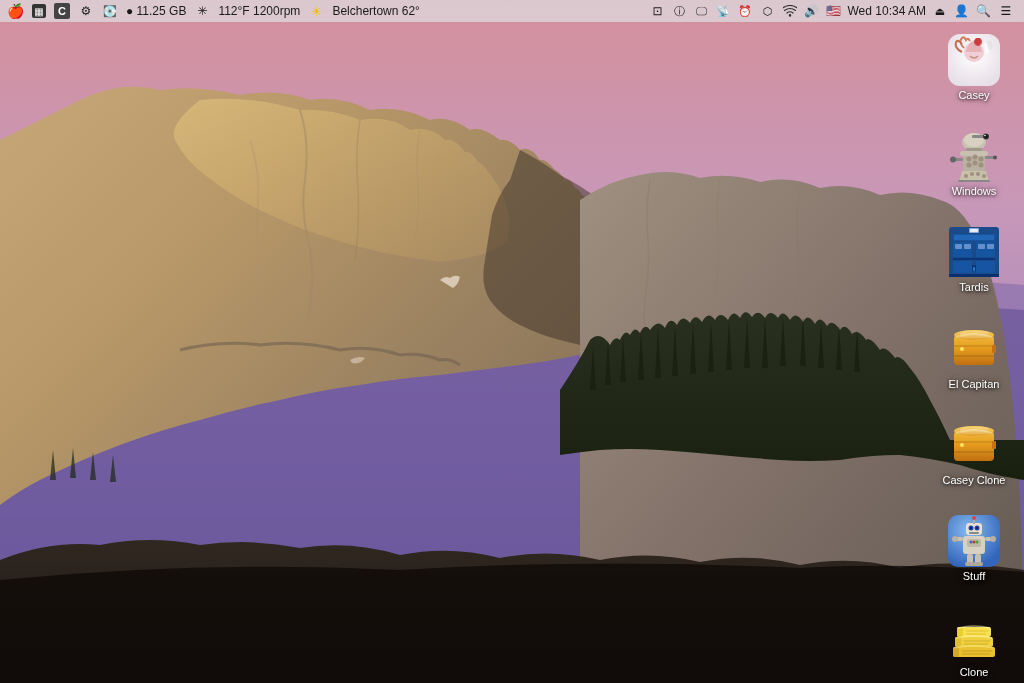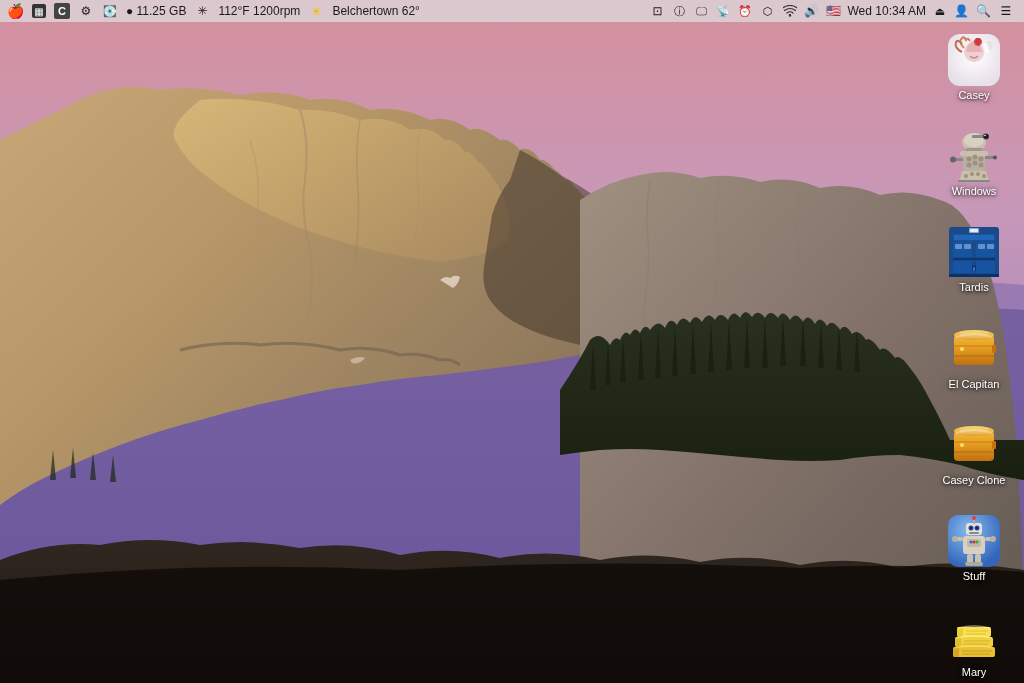--- a/index.html
+++ b/index.html
@@ -576,18 +576,18 @@
           <line x1="16" y1="30" x2="42" y2="30" stroke="#b89010" stroke-width="1" opacity="0.5"></line>
           <line x1="16" y1="33" x2="40" y2="33" stroke="#b89010" stroke-width="1" opacity="0.5"></line>
           <line x1="14" y1="40" x2="44" y2="40" stroke="#a88010" stroke-width="1" opacity="0.5"></line>
           <line x1="14" y1="43" x2="42" y2="43" stroke="#a88010" stroke-width="1" opacity="0.5"></line>
 
           <path d="M10,17 Q26,13 42,17" stroke="rgba(255,255,200,0.5)" stroke-width="1.5" fill="none"></path>
           <path d="M8,27 Q26,23 44,27" stroke="rgba(255,255,200,0.4)" stroke-width="1.5" fill="none"></path>
           <path d="M6,37 Q26,33 46,37" stroke="rgba(255,255,200,0.3)" stroke-width="1.5" fill="none"></path>
         </svg>
       </div>
-      <span class="icon-label">Mary</span>
+      <span class="icon-label">Clone</span>
     </div>
 
   </div>
 
 </div>
 
 </body></html>

